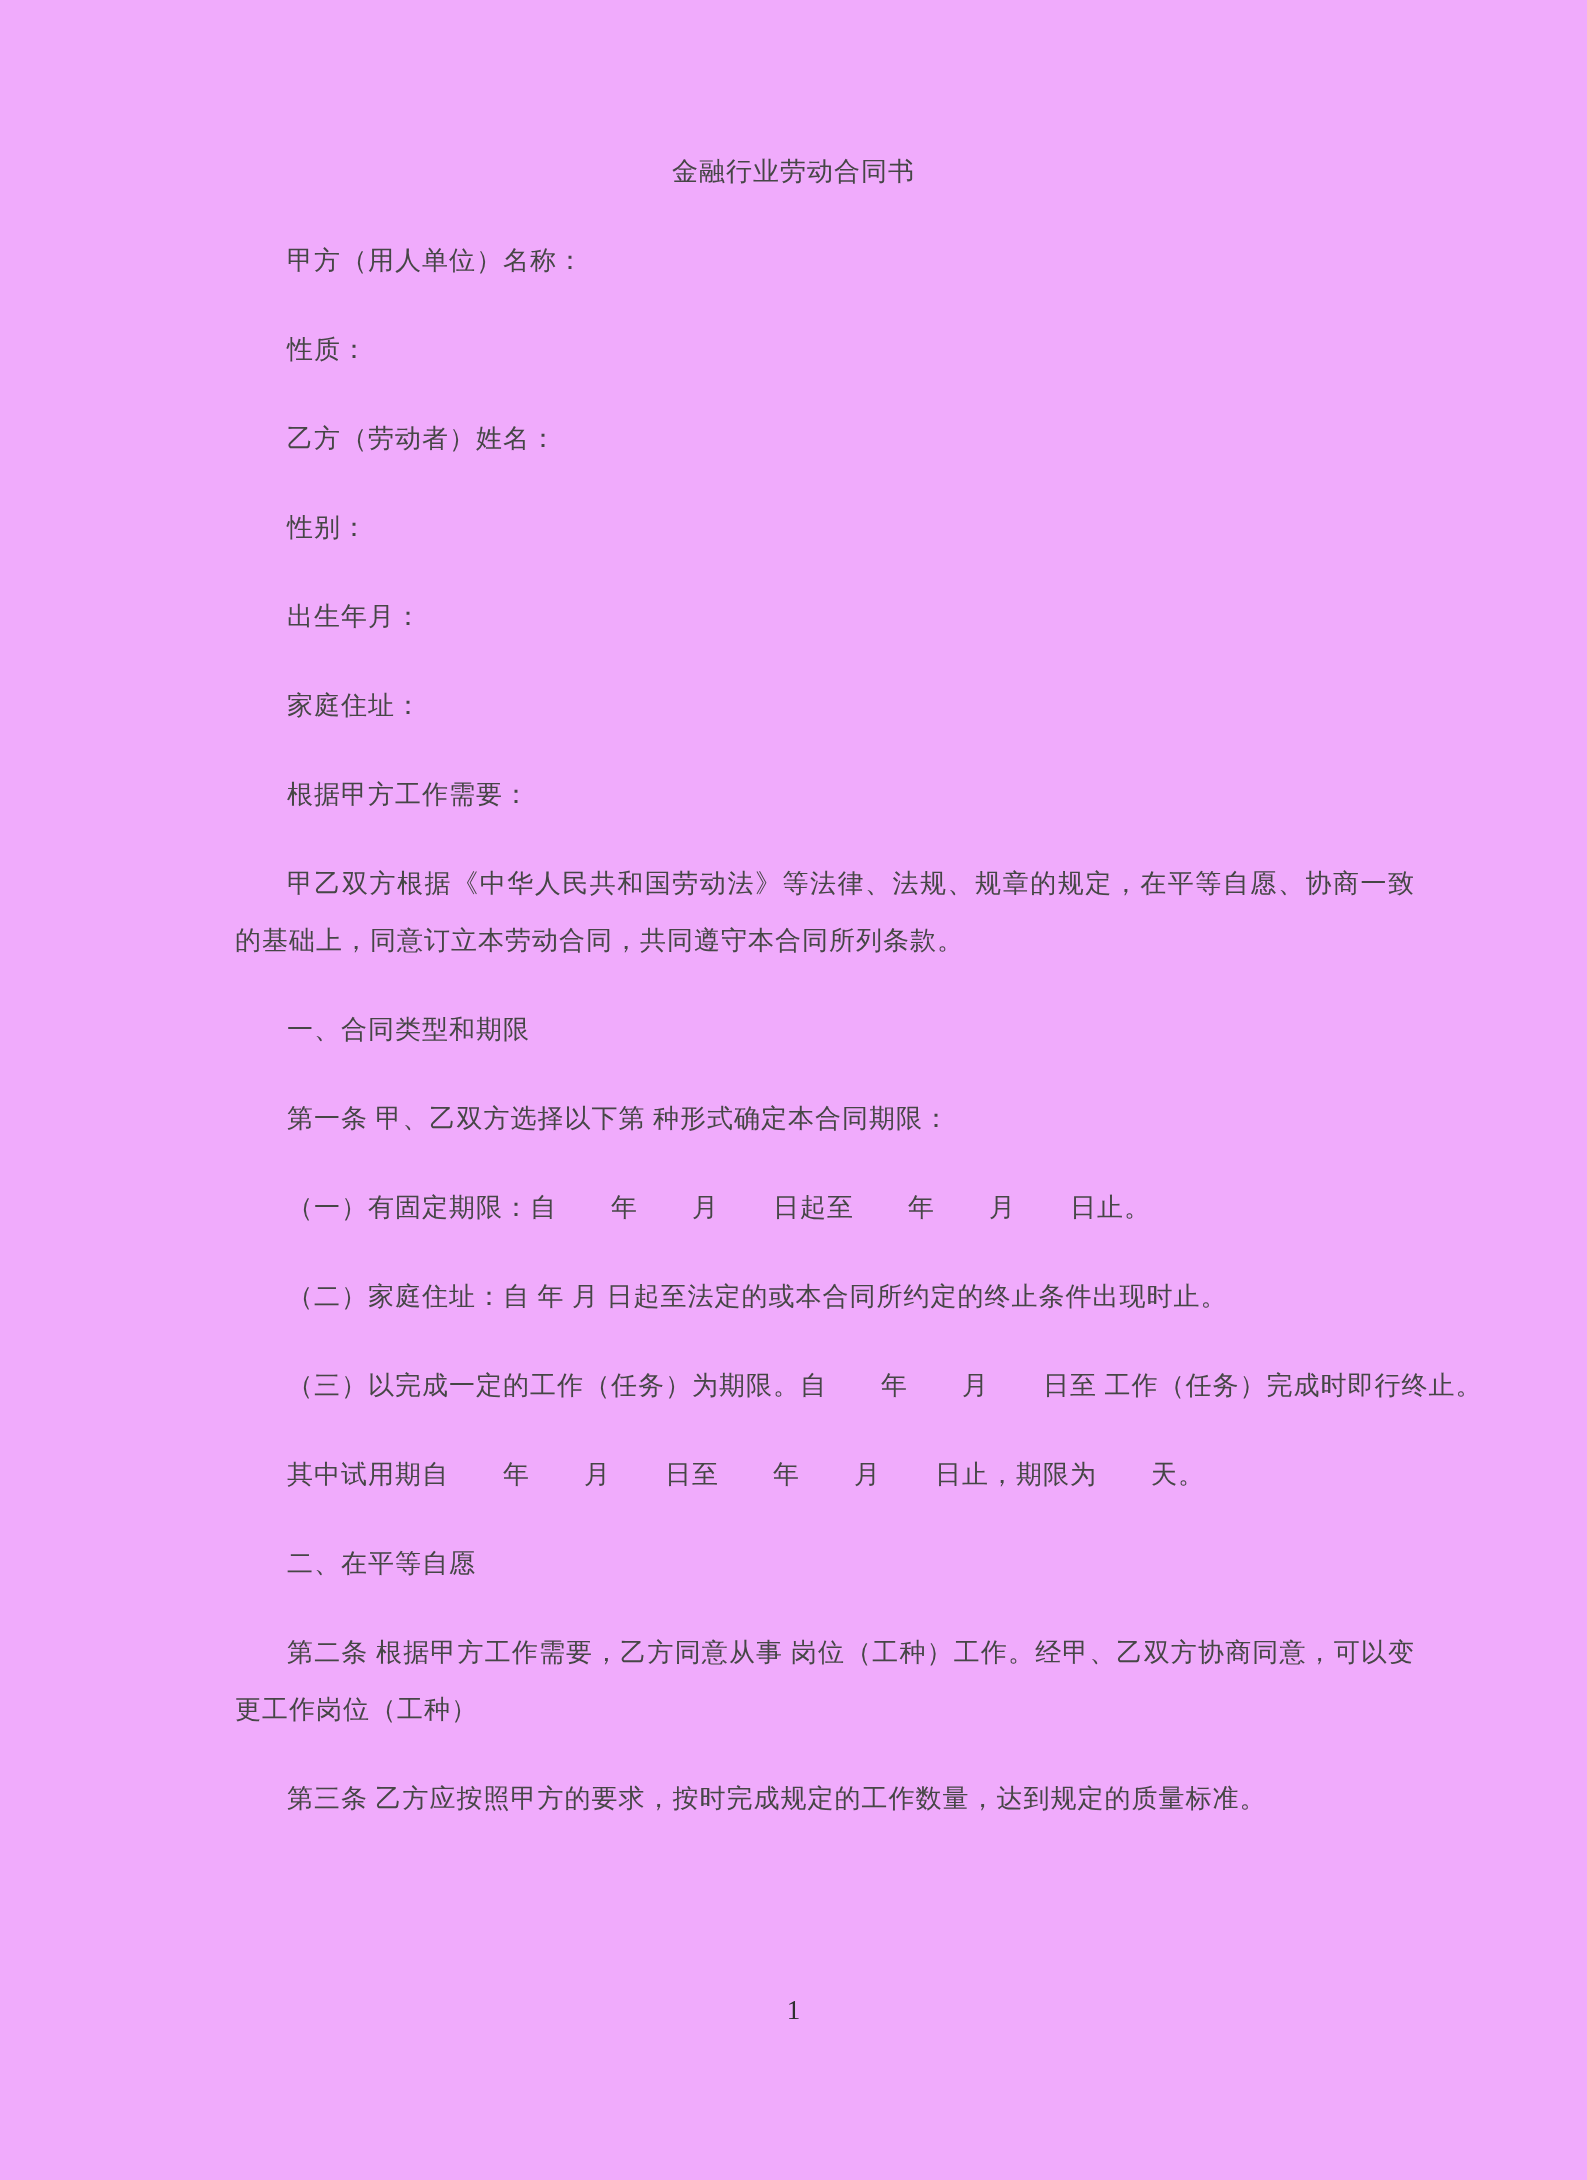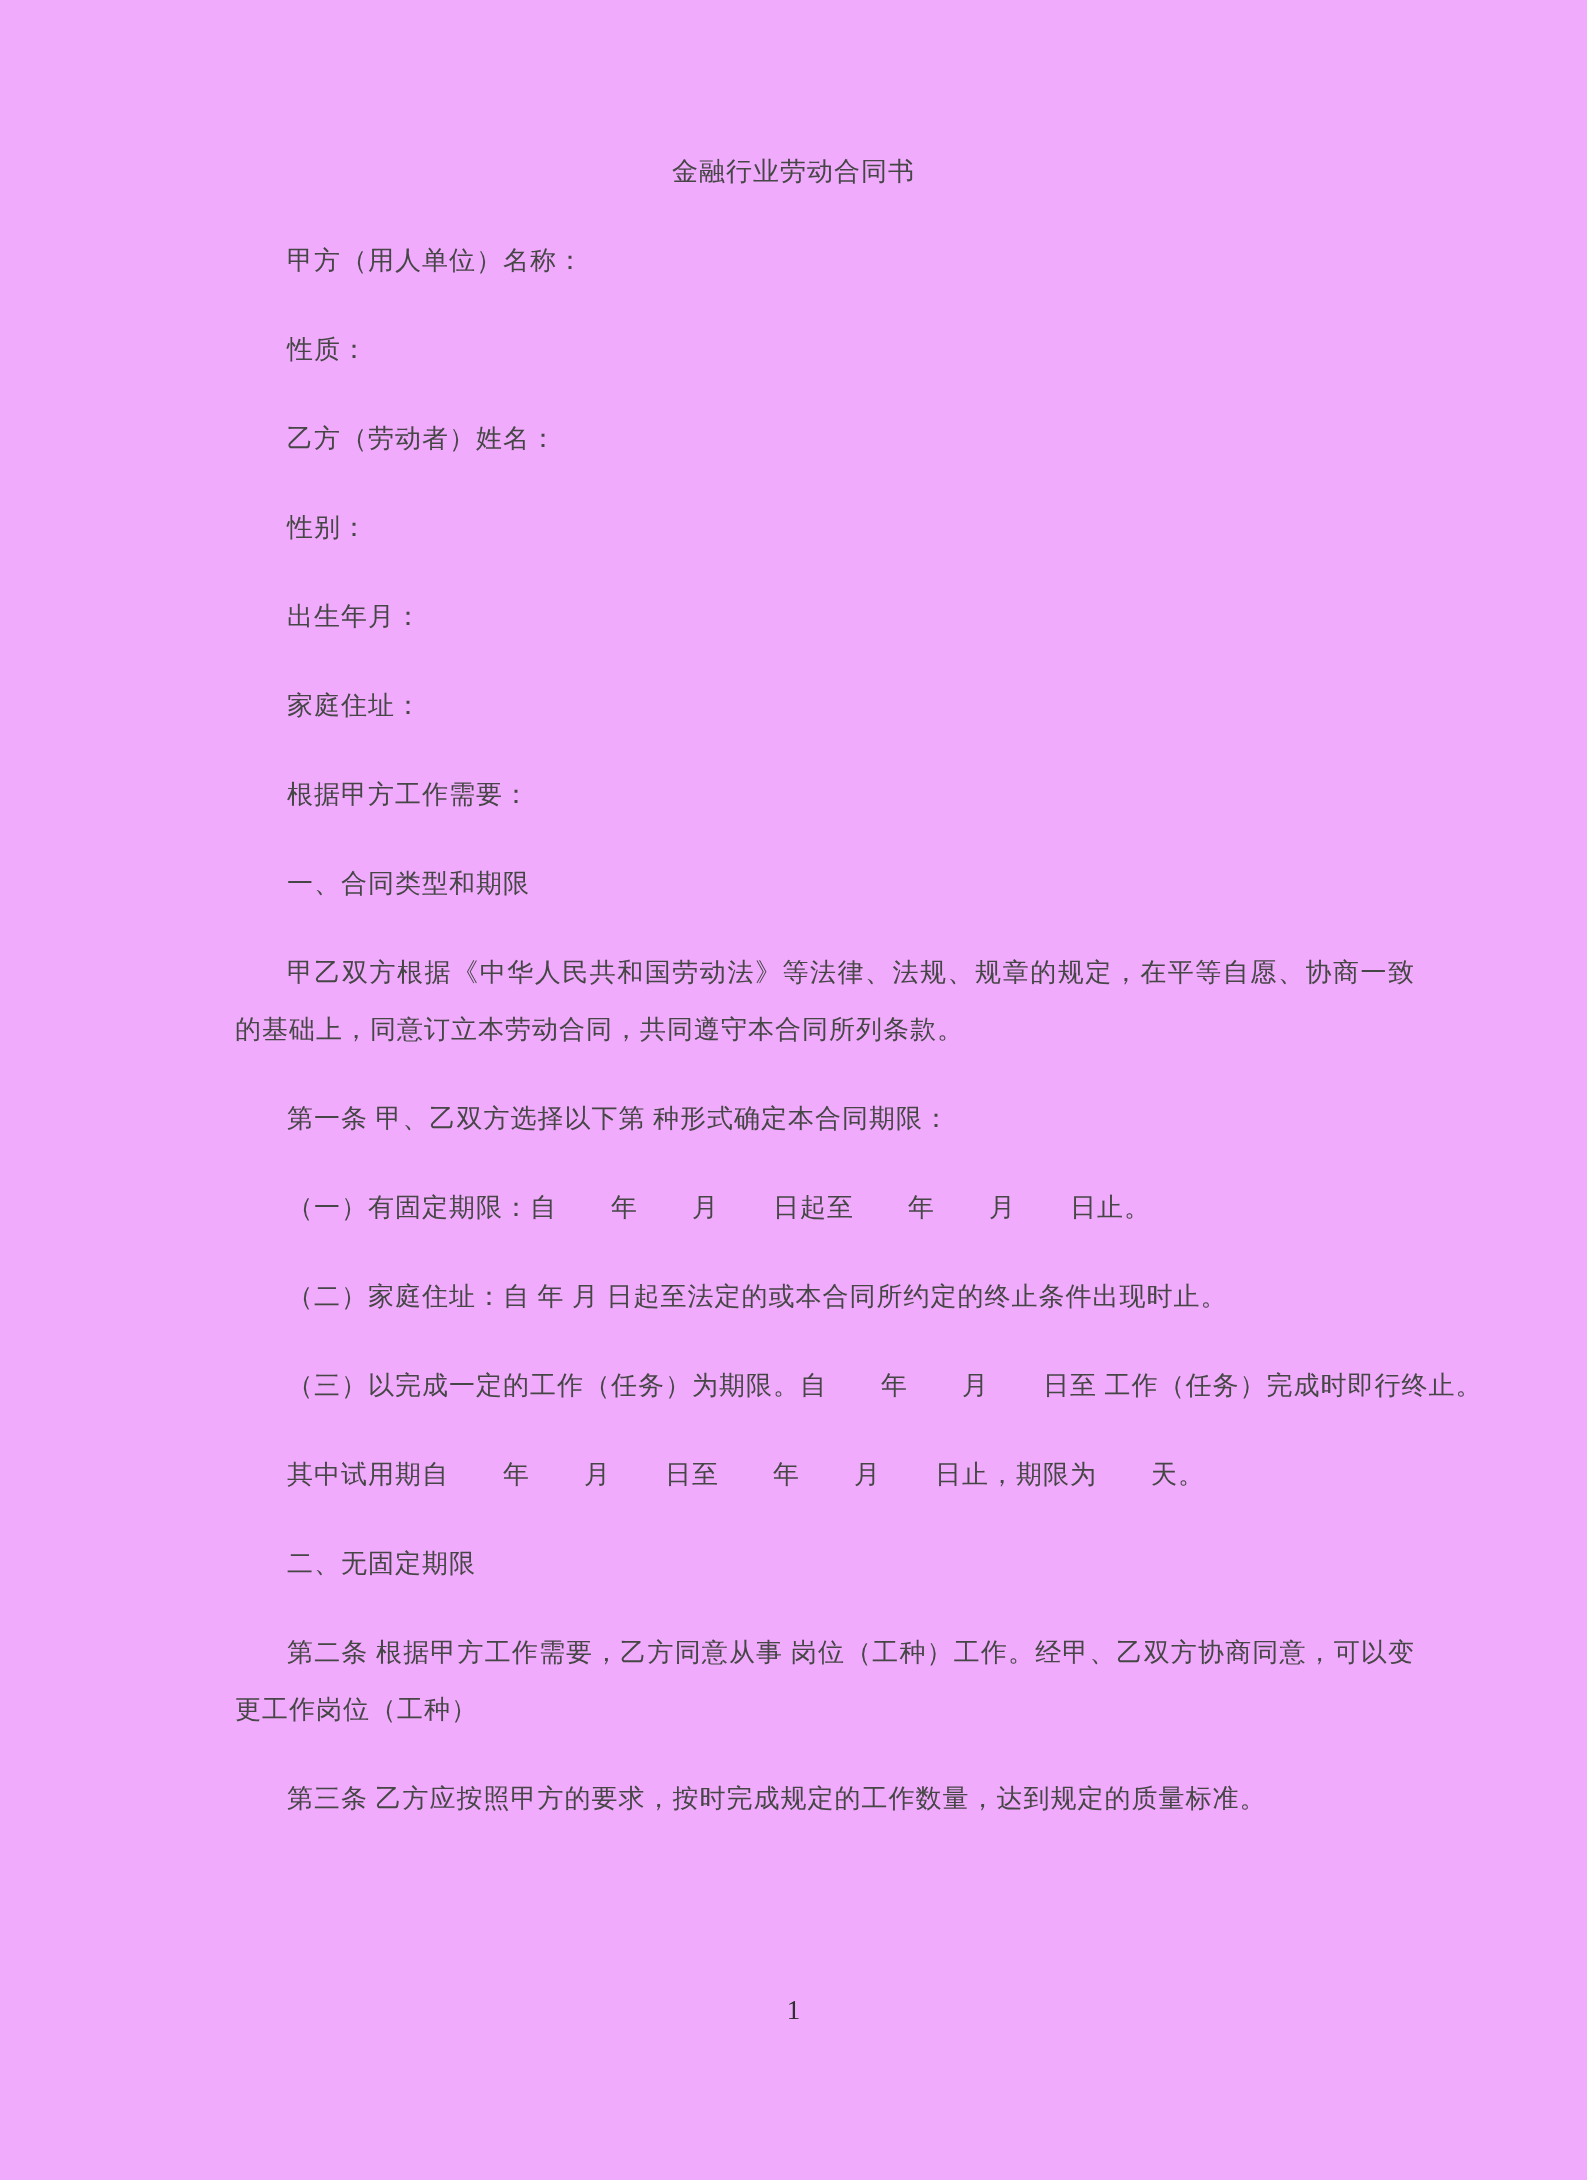--- a/index.html
+++ b/index.html
@@ -65,27 +65,27 @@
   <div class="doc-title">金融行业劳动合同书</div>
 
   <div class="doc-body">
     <p class="line">甲方（用人单位）名称：</p>
     <p class="line">性质：</p>
     <p class="line">乙方（劳动者）姓名：</p>
     <p class="line">性别：</p>
     <p class="line">出生年月：</p>
     <p class="line">家庭住址：</p>
     <p class="line">根据甲方工作需要：</p>
+    <p class="line wrap">甲乙双方根据《中华人民共和国劳动法》等法律、法规、规章的规定，在平等自愿、协商一致的基础上，同意订立本劳动合同，共同遵守本合同所列条款。</p>
     <p class="line">一、合同类型和期限</p>
-    <p class="line wrap">甲乙双方根据《中华人民共和国劳动法》等法律、法规、规章的规定，在平等自愿、协商一致的基础上，同意订立本劳动合同，共同遵守本合同所列条款。</p>
     <p class="line">第一条 甲、乙双方选择以下第 种形式确定本合同期限：</p>
     <p class="line">（一）有固定期限：自　　年　　月　　日起至　　年　　月　　日止。</p>
     <p class="line">（二）家庭住址：自 年 月 日起至法定的或本合同所约定的终止条件出现时止。</p>
     <p class="line">（三）以完成一定的工作（任务）为期限。自　　年　　月　　日至 工作（任务）完成时即行终止。</p>
     <p class="line">其中试用期自　　年　　月　　日至　　年　　月　　日止，期限为　　天。</p>
-    <p class="line">二、无固定期限</p>
+    <p class="line">二、在平等自愿</p>
     <p class="line wrap">第二条 根据甲方工作需要，乙方同意从事 岗位（工种）工作。经甲、乙双方协商同意，可以变更工作岗位（工种）</p>
     <p class="line">第三条 乙方应按照甲方的要求，按时完成规定的工作数量，达到规定的质量标准。</p>
   </div>
 
   <div class="page-number">1</div>
 
 </div>
 
 </body></html>

